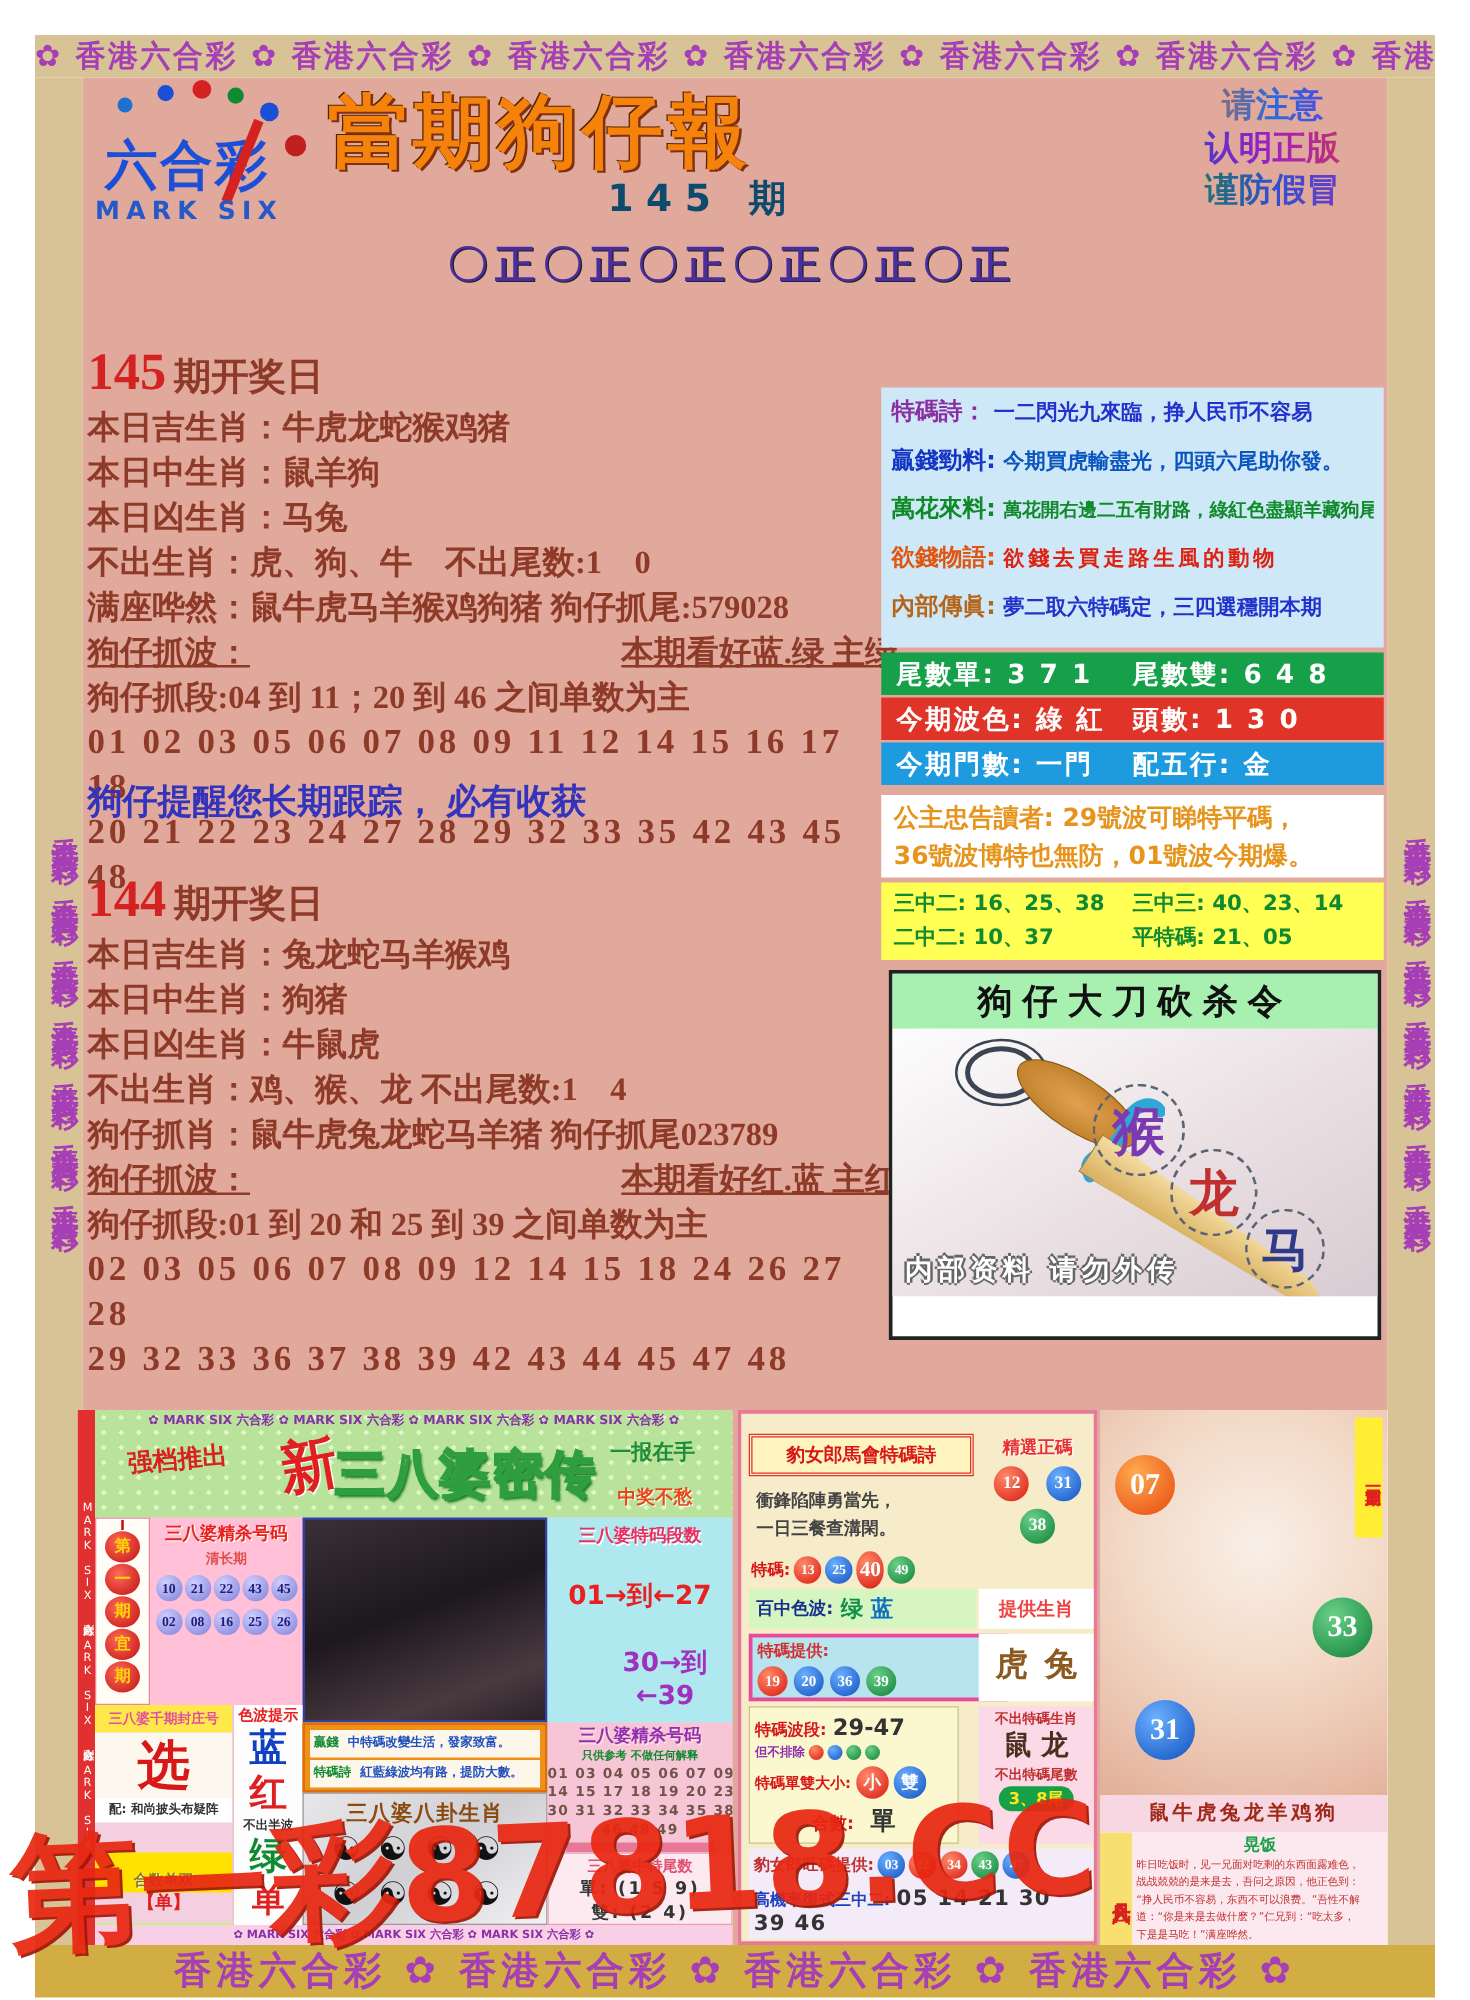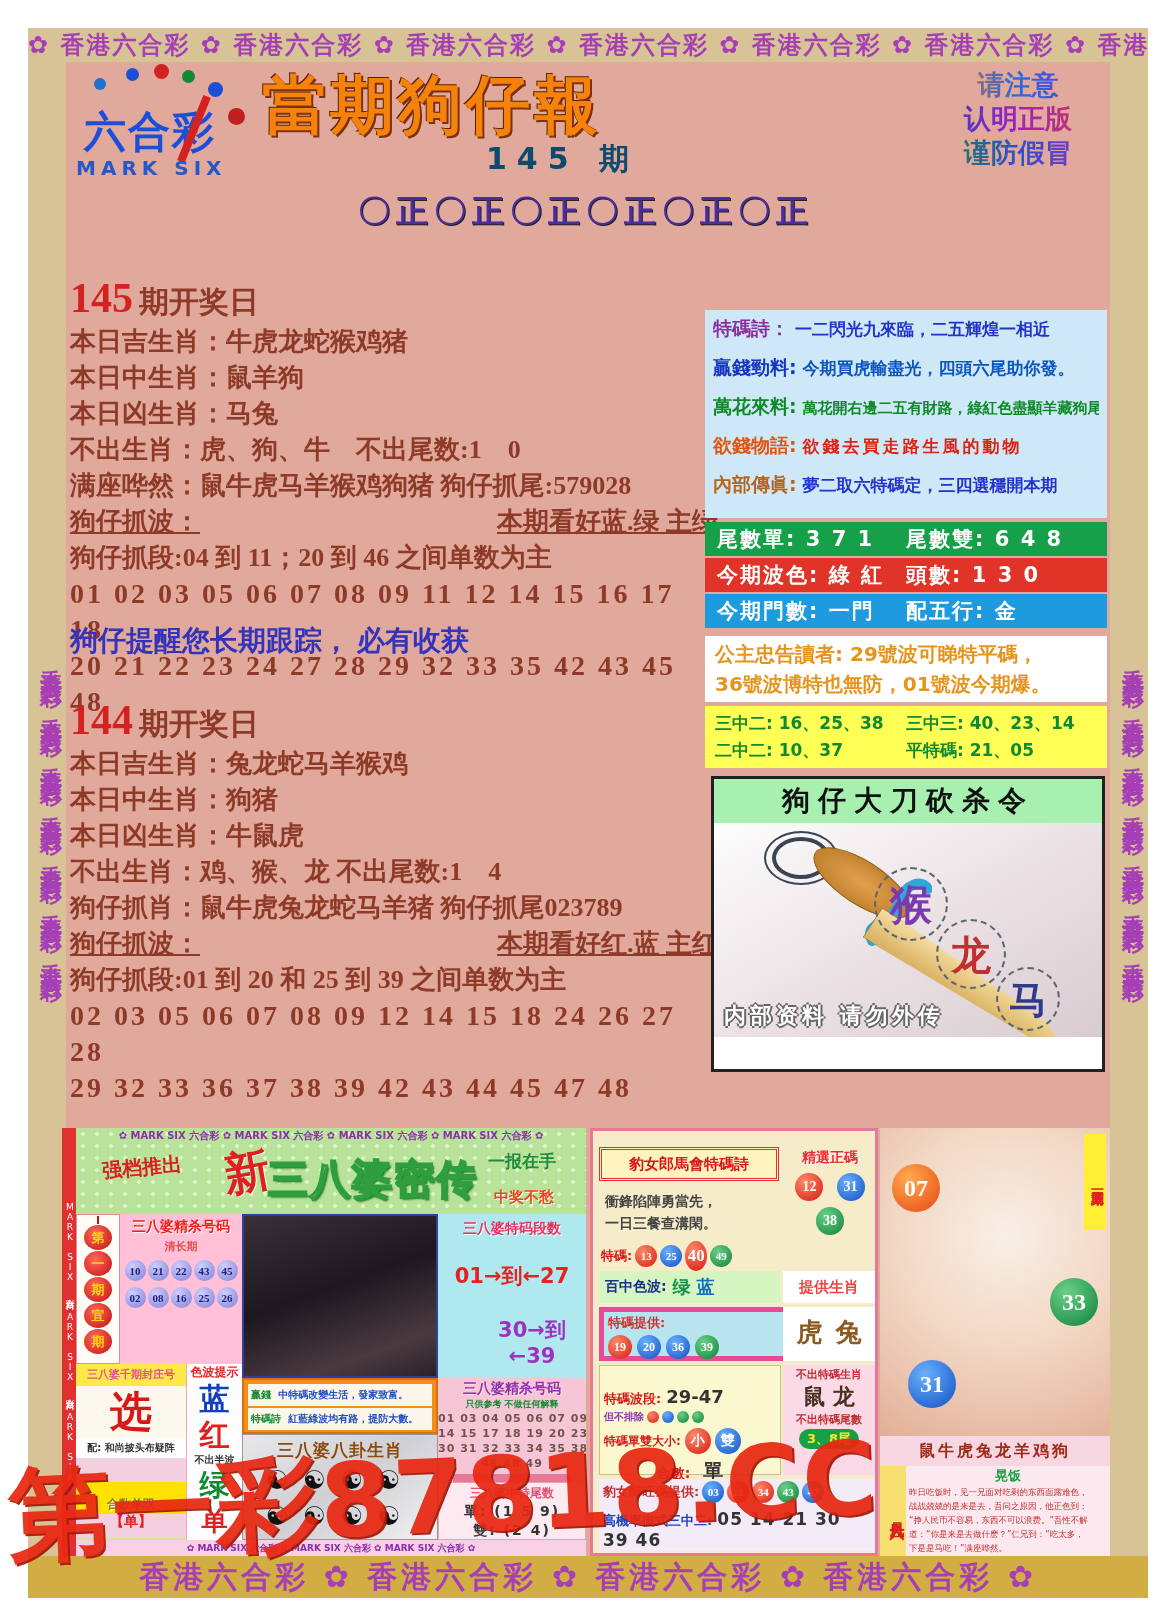--- a/index.html
+++ b/index.html
@@ -153,25 +153,25 @@
   .leo-poem { position:absolute; left:12px; top:60px; width:175px; font-size:14px; font-weight:bold;
     color:#444; line-height:22px; font-family:"Liberation Serif", serif; }
   .leo-tema { position:absolute; left:8px; top:110px; display:flex; align-items:center; gap:3px; }
   .leo-tema .tl { font-size:13px; font-weight:bold; color:#d81818; }
   .leo-jxballs { position:absolute; left:192px; top:42px; width:90px; text-align:center; }
   .leo-wave { position:absolute; left:6px; top:140px; width:182px; height:32px; background:#d6f5c0;
     display:flex; align-items:center; padding-left:6px; gap:6px; }
   .leo-wave .wl { font-size:14px; font-weight:bold; color:#16308c; }
   .leo-sx { position:absolute; left:190px; top:140px; width:92px; height:32px; background:#fff;
     font-size:15px; font-weight:bold; color:#ef4444; text-align:center; line-height:32px; }
-  .leo-tp { position:absolute; left:6px; top:176px; width:208px; height:54px; background:#b8e4f0; border:5px solid #ec4899; padding:2px 4px;}
+  .leo-tp { position:absolute; left:6px; top:176px; width:208px; height:54px; background:#b8e4f0; border:3px solid #ec4899; padding:2px 4px;}
   .leo-tp .tpl { font-size:13px; font-weight:bold; color:#d03030; }
   .leo-an { position:absolute; left:190px; top:176px; width:92px; height:54px; background:#fff; text-align:center; line-height:50px;}
   .leo-an span { font-size:26px; font-weight:bold; color:#8a5a20; margin:0 4px; }
-  .leo-bd { position:absolute; left:6px; top:234px; width:182px; height:110px; background:#fbf7cf; border:1px solid #ccc088; padding:20px 4px;}
+  .leo-bd { position:absolute; left:6px; top:234px; width:168px; height:110px; background:#fbf7cf; border:1px solid #ccc088; padding:6px 4px;}
   .leo-bd .r1l { font-size:13px; font-weight:bold; color:#d81818; }
   .leo-bd .r1v { font-size:18px; font-weight:bold; color:#333; }
   .leo-bd .r2 { font-size:10px; font-weight:bold; color:#9030b0; margin:2px 0; display:flex; align-items:center; gap:3px;}
   .mini { display:inline-block; width:12px; height:12px; border-radius:50%; }
   .leo-nb { position:absolute; left:190px; top:234px; width:92px; height:110px; background:#fbd9e6; text-align:center; padding-top:2px;}
   .leo-nb .nl { font-size:11px; font-weight:bold; color:#c03030; }
   .leo-nb .an2 { font-size:22px; font-weight:bold; color:#4a3020; line-height:30px; }
   .leo-nb .oval { display:inline-block; background:#18a048; color:#ffe820; font-size:13px; font-weight:bold;
     border-radius:12px; padding:1px 8px; margin-top:2px; }
   .leo-bot { position:absolute; left:6px; top:348px; width:276px; height:72px; background:#f3ecf8; padding:2px 4px;}
@@ -265,21 +265,21 @@
         <span>本期看好红.蓝 主红</span>
       </div>
       <div class="ln">狗仔抓段:01 到 20 和 25 到 39 之间单数为主</div>
       <div class="nums">02 03 05 06 07 08 09 12 14 15 18 24 26 27 28</div>
       <div class="nums">29 32 33 36 37 38 39 42 43 44 45 47 48</div>
     </div>
 
     <div class="abs tips">
       <div class="row">
         <span class="lb" style="color:#8b2fa0;">特碼詩：</span>
-        <span class="tx" style="color:#2233cc;">一二閃光九來臨，二五輝煌一相近</span>
+        <span class="tx" style="color:#2233cc;">一二閃光九來臨，挣人民币不容易</span>
       </div>
       <div class="row">
         <span class="lb" style="color:#1535c4;">贏錢勁料:</span>
         <span class="tx" style="color:#0a55c0;">今期買虎輸盡光，四頭六尾助你發。</span>
       </div>
       <div class="row">
         <span class="lb" style="color:#0f8a28;">萬花來料:</span>
         <span class="tx" style="color:#0f8a28;font-size:15px;">萬花開右邊二五有財路，綠紅色盡顯羊藏狗尾</span>
       </div>
       <div class="row">

